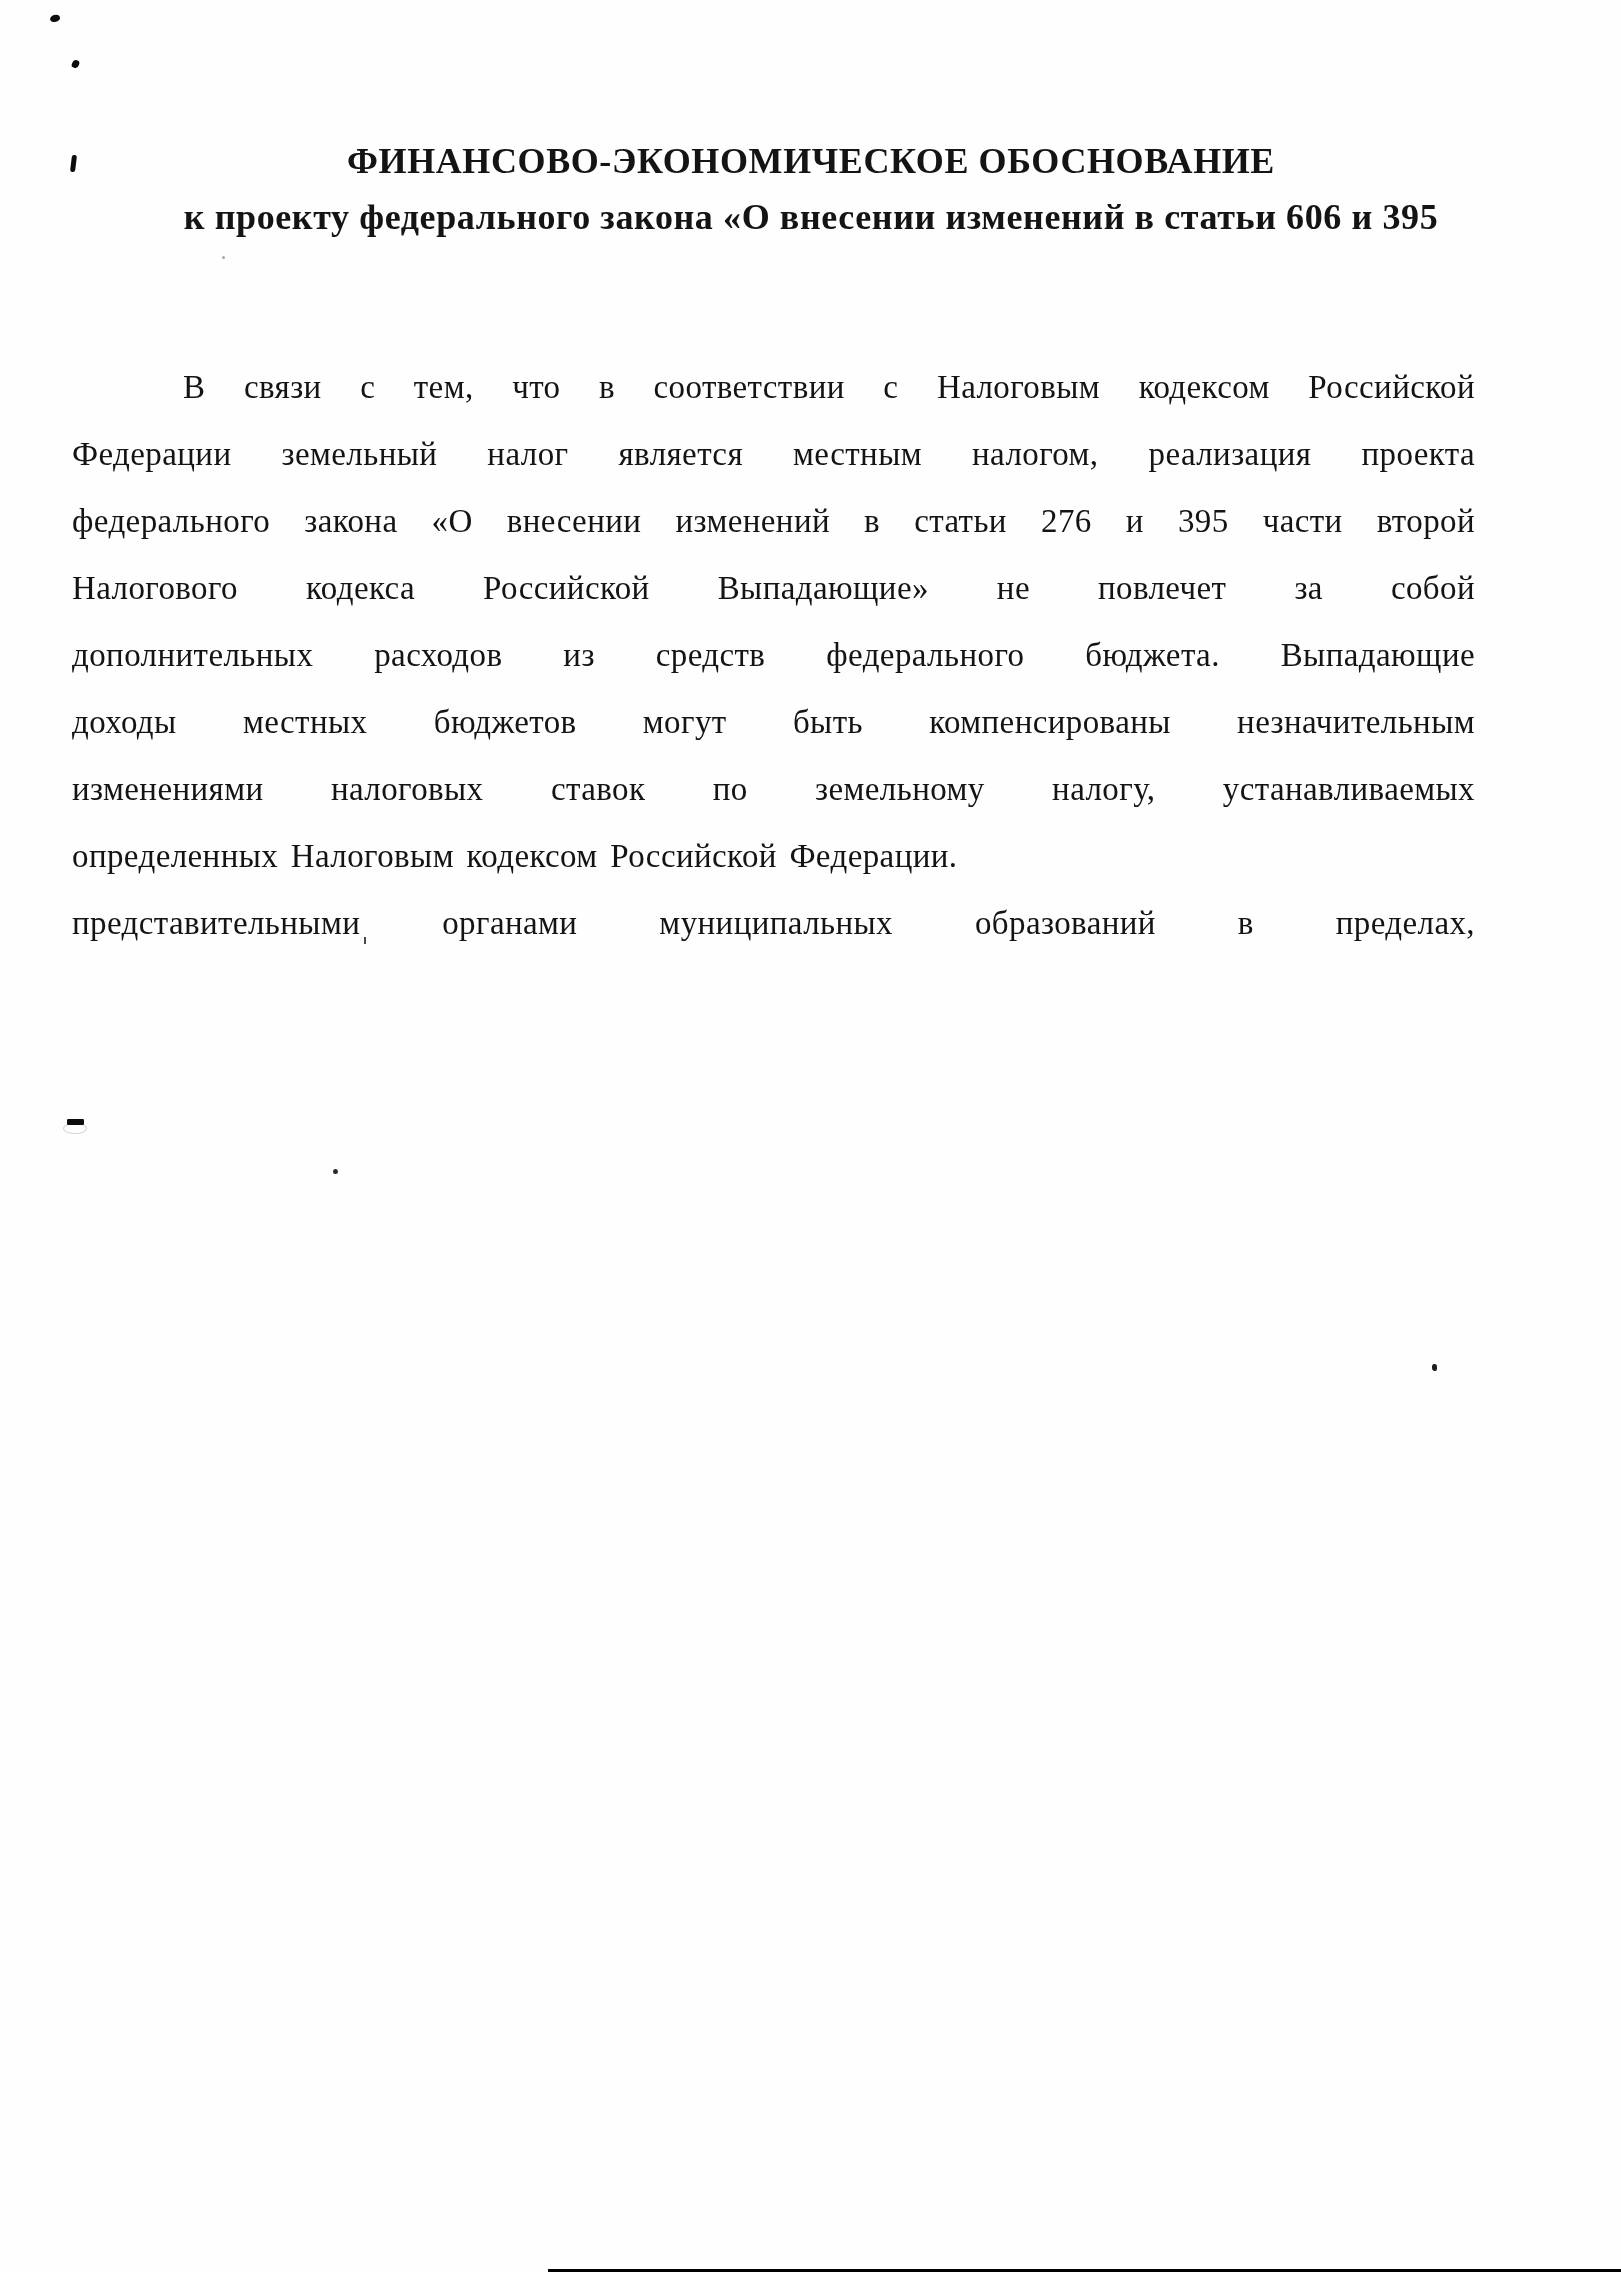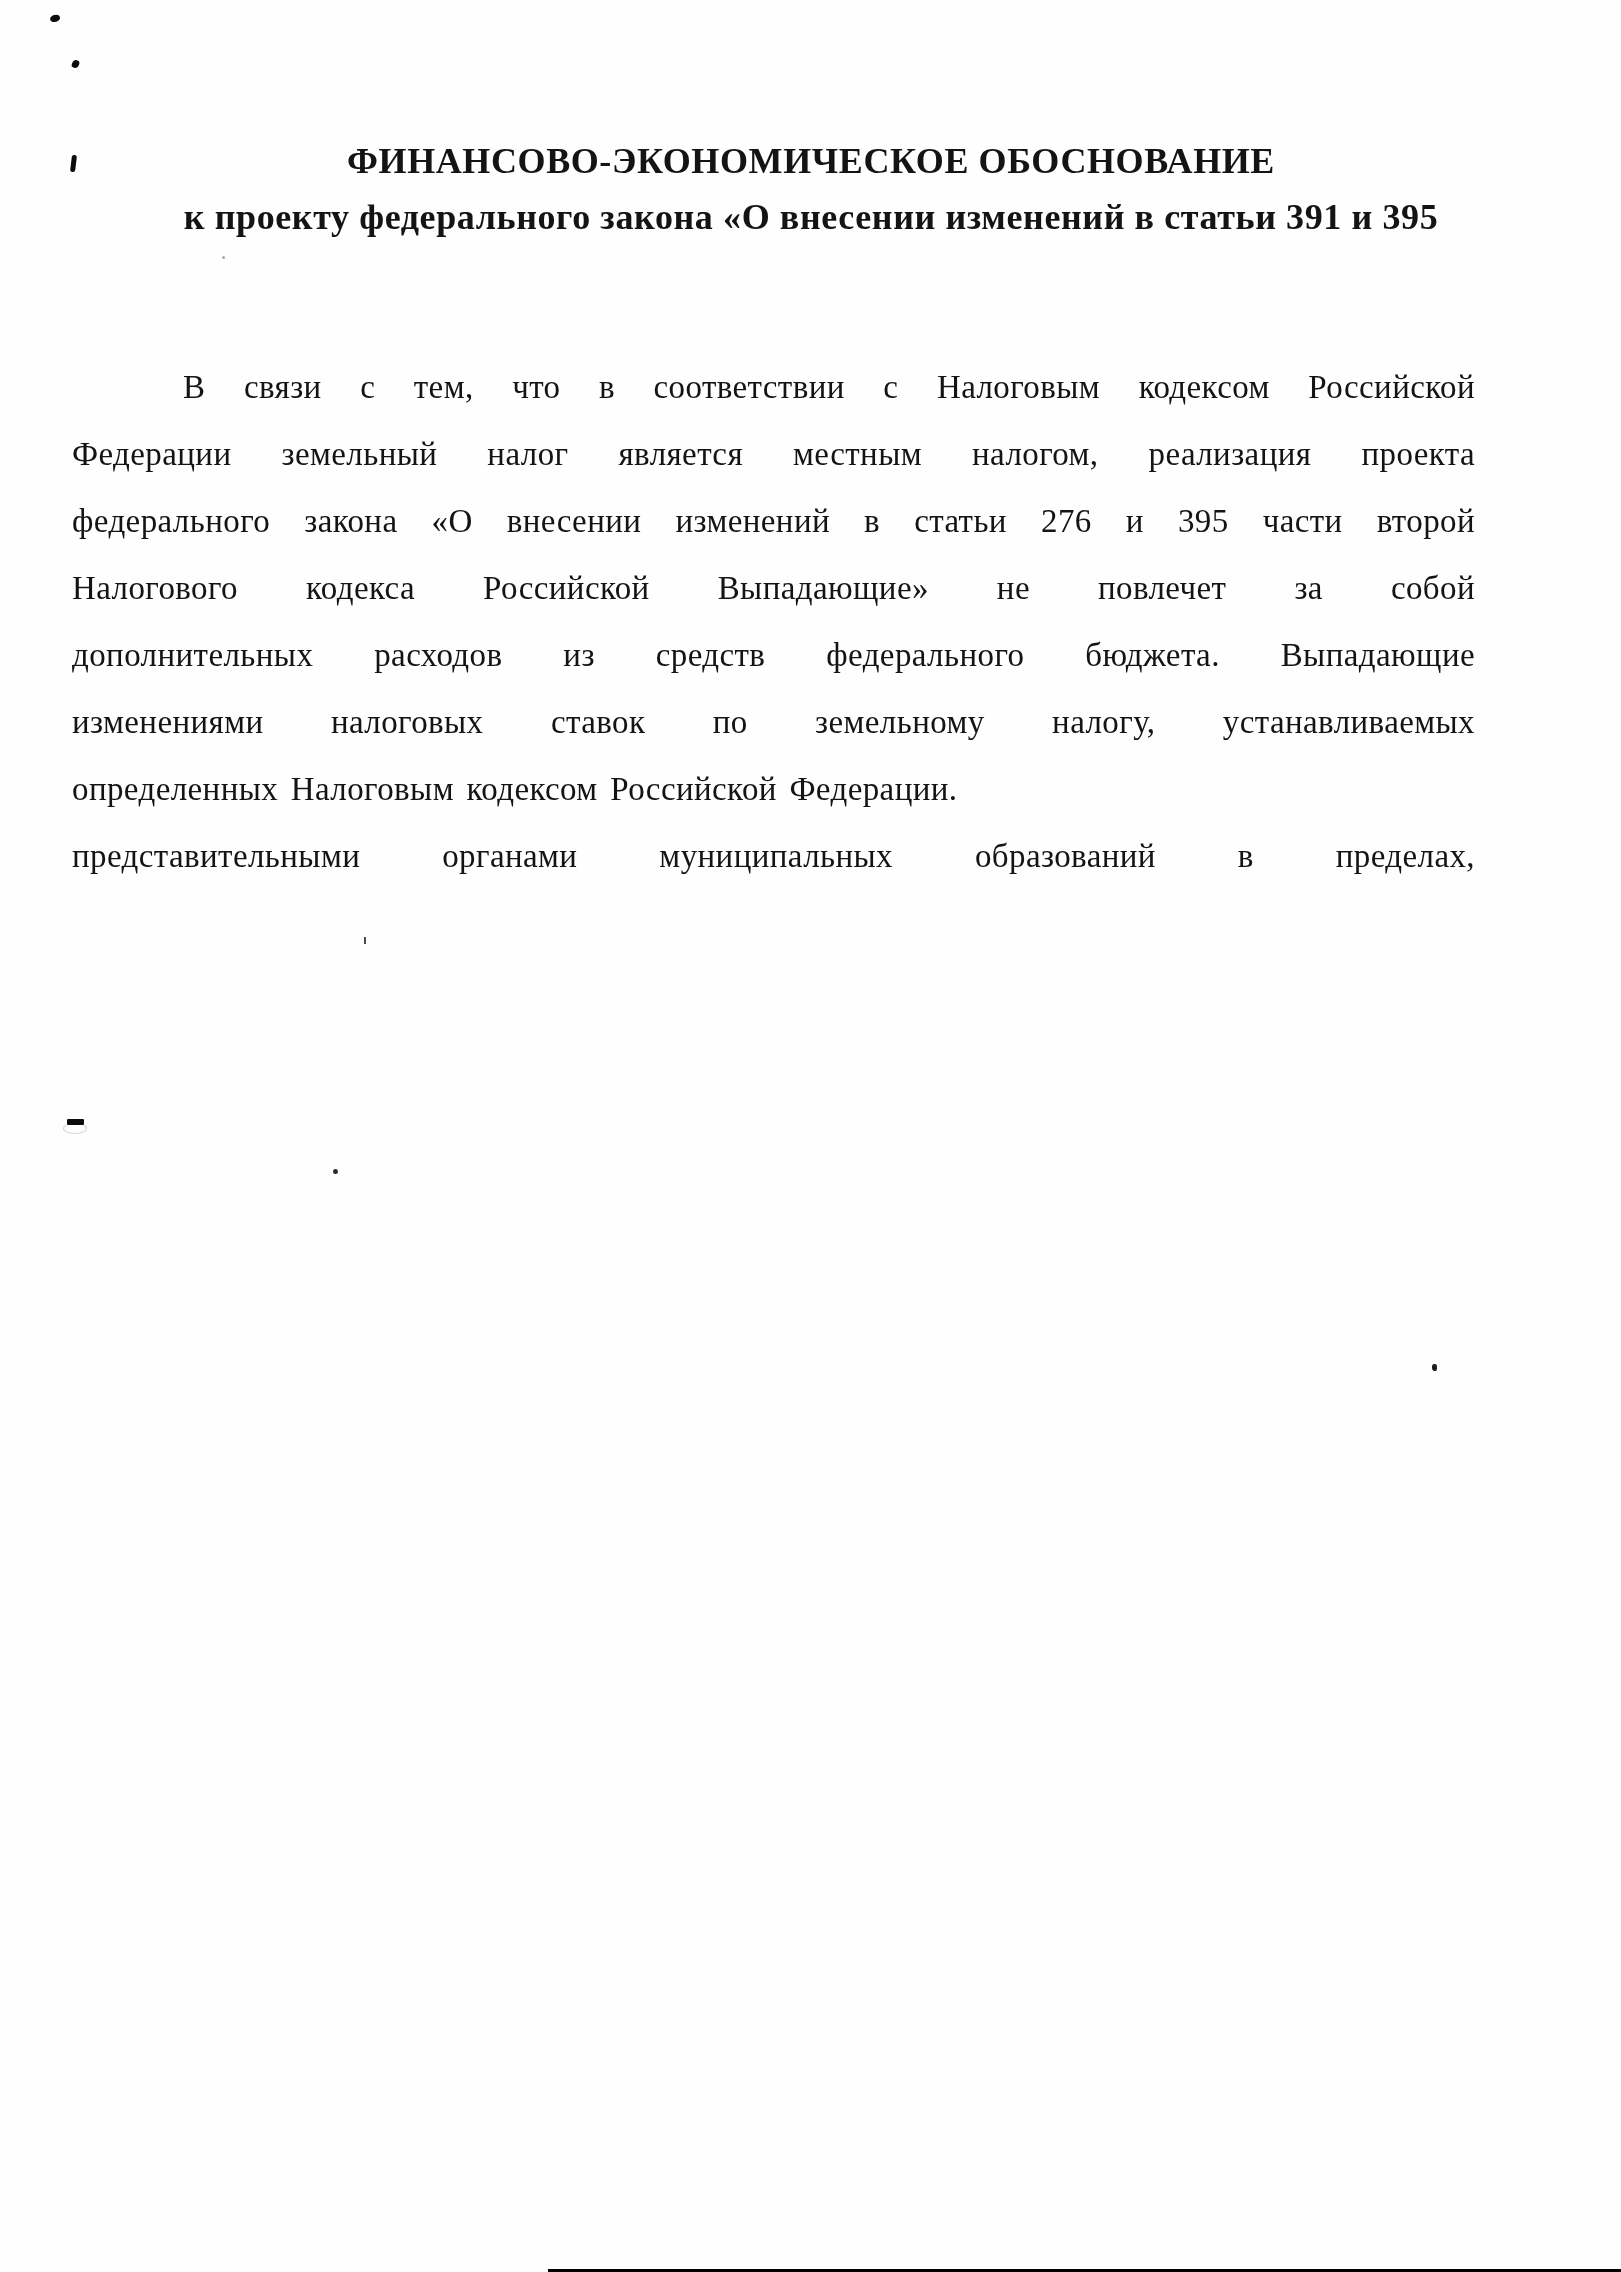--- a/index.html
+++ b/index.html
@@ -62,29 +62,30 @@
   .tick-under-last-line { left: 364px; top: 937px; width: 1.9px; height: 6.5px; background: #4a4a4a; }
   .bottom-edge-line { left: 548px; top: 2269px; width: 1074px; height: 3.9px; background: #000000; }
 </style>
 </head>
 <body>
 
 <div class="page">
 
   <div class="title-block">
     <div class="title-line">ФИНАНСОВО-ЭКОНОМИЧЕСКОЕ ОБОСНОВАНИЕ</div>
-    <div class="title-line">к проекту федерального закона «О внесении изменений в статьи 391 и 395</div>
+    <div class="title-line">к проекту федерального закона «О внесении изменений в статьи 606 и 395</div>
   </div>
 
   <div class="body-block">
     <div class="body-line first">В связи с тем, что в соответствии с Налоговым кодексом Российской</div>
     <div class="body-line">Федерации земельный налог является местным налогом, реализация проекта</div>
     <div class="body-line">федерального закона «О внесении изменений в статьи 276 и 395 части второй</div>
     <div class="body-line">Налогового кодекса Российской Выпадающие» не повлечет за собой</div>
     <div class="body-line">дополнительных расходов из средств федерального бюджета. Выпадающие</div>
+    <div class="body-line">доходы местных бюджетов могут быть компенсированы незначительным</div>
     <div class="body-line">изменениями налоговых ставок по земельному налогу, устанавливаемых</div>
     <div class="body-line last">определенных Налоговым кодексом Российской Федерации.</div>
     <div class="body-line">представительными органами муниципальных образований в пределах,</div>
   </div>
 
   <div class="artifact speck-1"></div>
   <div class="artifact speck-2"></div>
   <div class="artifact mark-apostrophe"></div>
   <div class="artifact dot-faint"></div>
   <div class="artifact dash-halo"></div>

